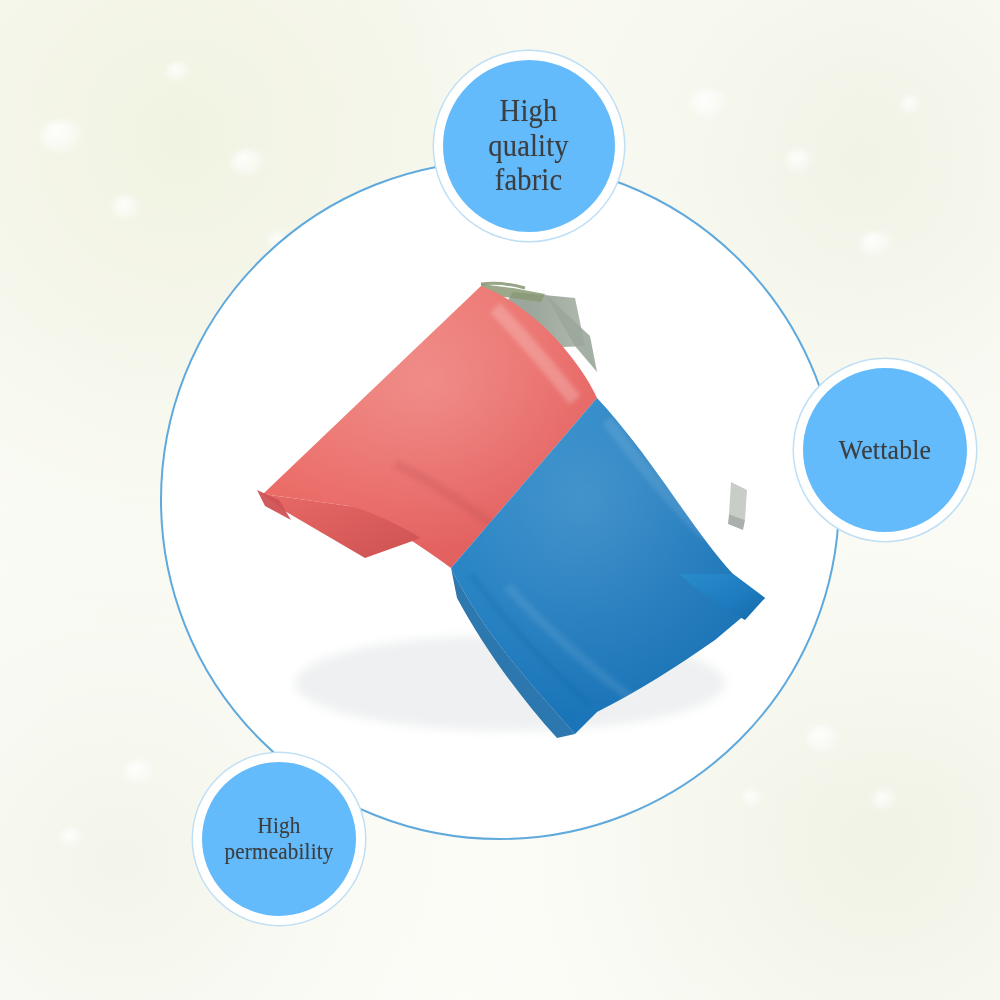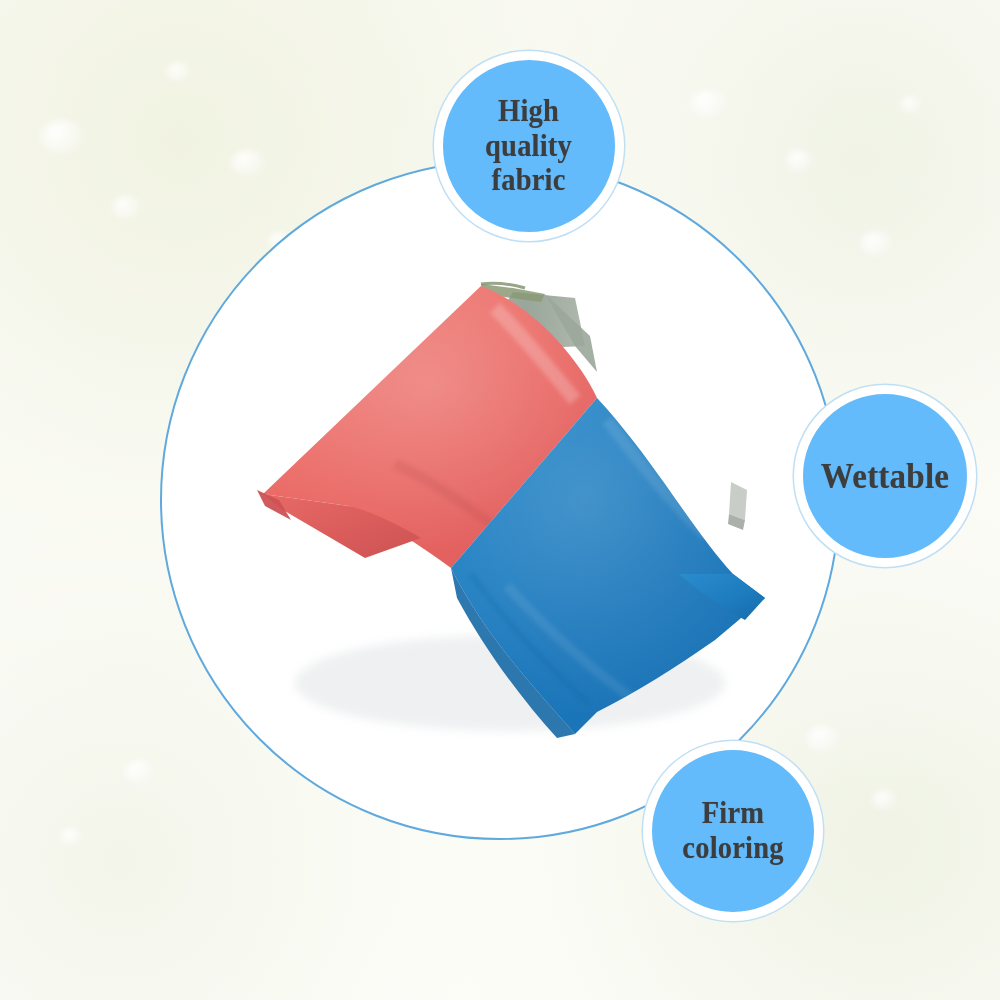--- a/index.html
+++ b/index.html
@@ -37,36 +37,36 @@
 
   
   .bubble{
     position:absolute;border-radius:50%;
     background:#64bbfb;
     border:9px solid #ffffff;
     box-sizing:border-box;
     display:flex;align-items:center;justify-content:center;
     text-align:center;
     color:#3d3d3d;
-    font-weight:700;
+    font-weight:400;
     letter-spacing:0.2px;
     line-height:1.12;
     box-shadow:0 0 0 1.5px #bfdff5;
   }
   .bubble .lbl{
     display:block;width:150%;
     text-shadow:0 0 1px rgba(0,0,0,0.25);
     font-family:"Liberation Serif", serif;
     transform:scaleX(0.92);
   }
 
   #bubble-top{left:434px;top:51px;width:190px;height:190px;font-size:31px;}
   #bubble-top .lbl{width:82%;}
   #bubble-left{left:22px;top:375px;width:186px;height:186px;font-size:31px;}
-  #bubble-right{left:794px;top:385px;width:182px;height:182px;font-size:36px;}
+  #bubble-right{left:794px;top:359px;width:182px;height:182px;font-size:28px;}
   #bubble-bottom-left{left:193px;top:753px;width:172px;height:172px;font-size:23px;}
   #bubble-bottom-right{left:643px;top:741px;width:180px;height:180px;font-size:31px;}
 
   
   #product{
     position:absolute;left:245px;top:268px;width:520px;height:470px;
   }
   #product svg{display:block;width:100%;height:100%;}
 </style>
 </head>
@@ -205,18 +205,18 @@
 
   <div class="bubble" id="bubble-top">
     <span class="lbl">High quality fabric</span>
   </div>
 
 
   <div class="bubble" id="bubble-right">
     <span class="lbl">Wettable</span>
   </div>
 
-
-  <div class="bubble" id="bubble-bottom-right">
-    <span class="lbl">Firm coloring</span>
-  </div>
+  <div class="bubble" id="bubble-bottom-left">
+    <span class="lbl">High permeability</span>
+  </div>
+
 
 </div>
 
 </body></html>

